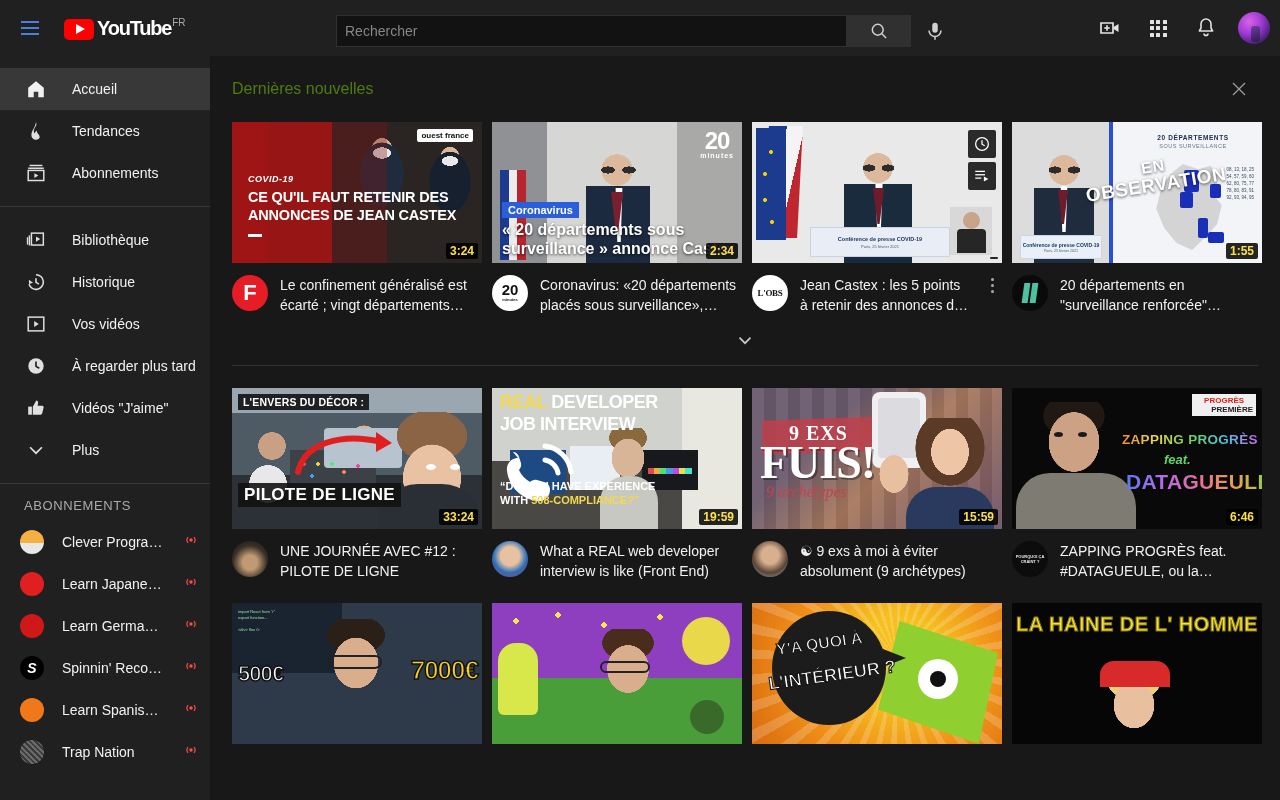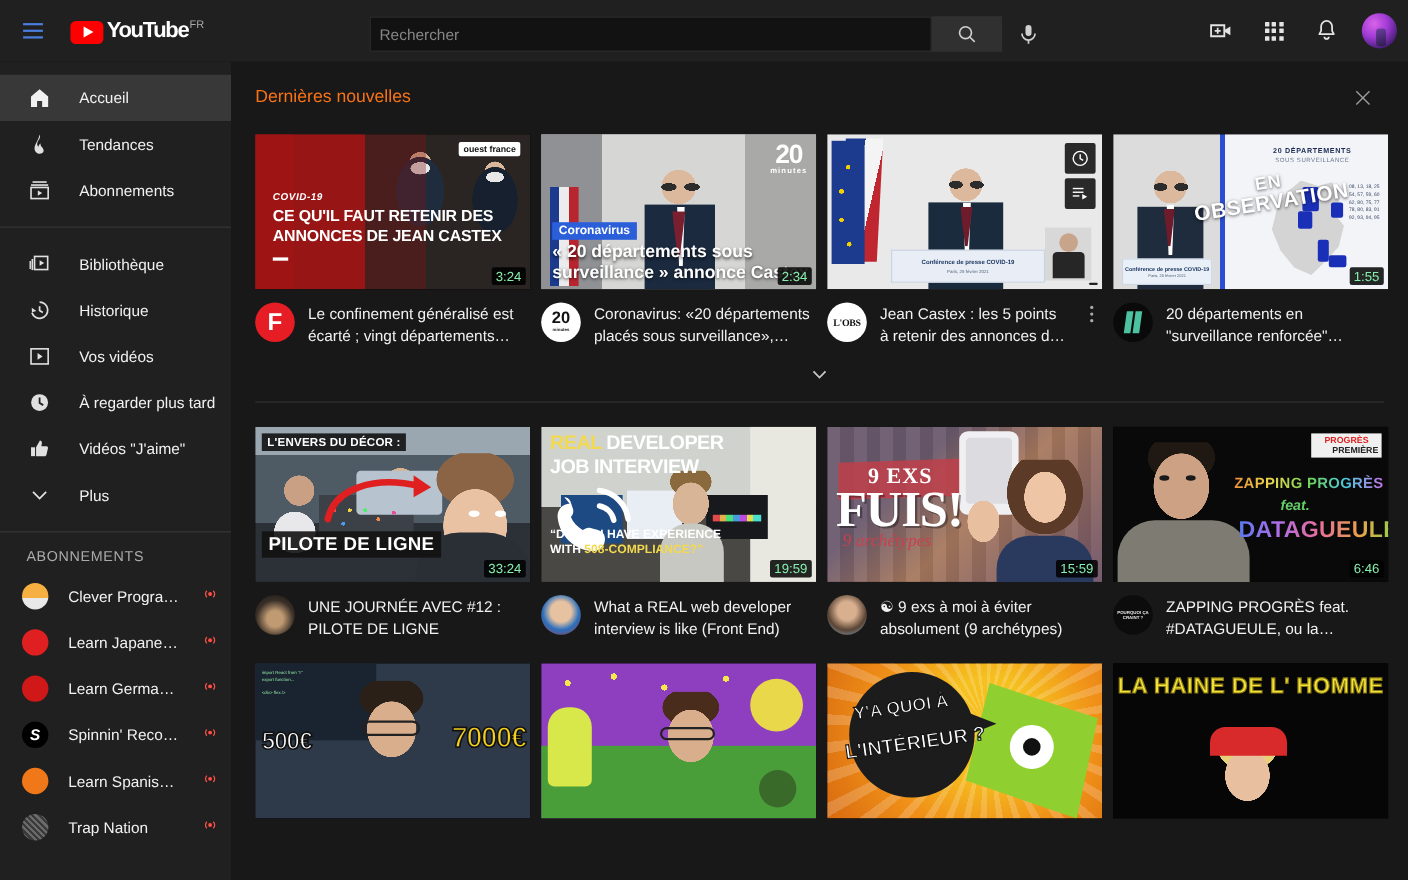--- a/index.html
+++ b/index.html
@@ -145,38 +145,38 @@
     position: absolute; top: 56px; left: 210px;
     width: 1070px; height: 744px;
     background: #181818;
     overflow: hidden;
   }
   .news-shelf { padding: 0 0 0 0; }
   .shelf-head {
     height: 66px; display: flex; align-items: center;
     justify-content: space-between; padding: 0 30px 0 22px;
   }
-  .shelf-title { font-size: 16px; font-weight: 500; color: #f97316; }
+  .shelf-title { font-size: 16px; font-weight: 500; color: #4d7c0f; }
   .shelf-close {
     width: 22px; height: 22px; cursor: pointer; opacity: .75;
     display: flex; align-items: center; justify-content: center;
   }
 
   .grid-row {
     display: flex; gap: 10px; padding: 0 22px;
   }
   .vcard { width: 250px; cursor: pointer; }
   .thumb {
     width: 250px; height: 141px; position: relative;
     overflow: hidden; background: #000;
   }
   .dur {
     position: absolute; right: 4px; bottom: 4px;
-    background: rgba(0,0,0,.85); color: #86efac;
-    font-size: 12px; font-weight: 400; padding: 1px 4px;
+    background: rgba(0,0,0,.85); color: #fde047;
+    font-size: 12px; font-weight: 700; padding: 1px 4px;
     border-radius: 2px; z-index: 9;
   }
   .meta { display: flex; gap: 12px; padding: 12px 0 0 0; }
   .ch-av {
     width: 36px; height: 36px; border-radius: 50%; flex: 0 0 36px;
     overflow: hidden; display: flex; align-items: center; justify-content: center;
     font-size: 6px; font-weight: bold; text-align: center; line-height: 6px;
   }
   .vtitle {
     font-size: 14px; line-height: 20px; color: #f1f1f1;

